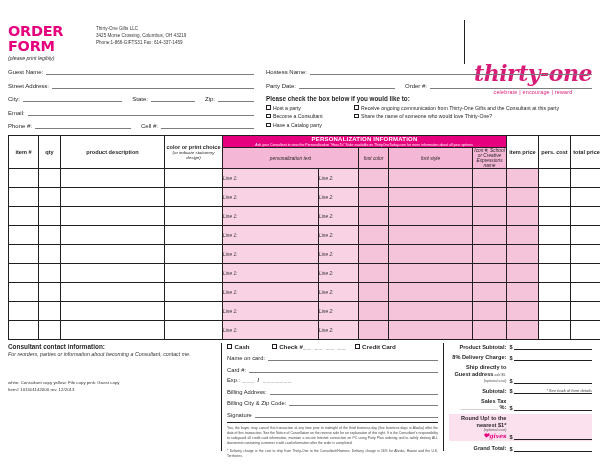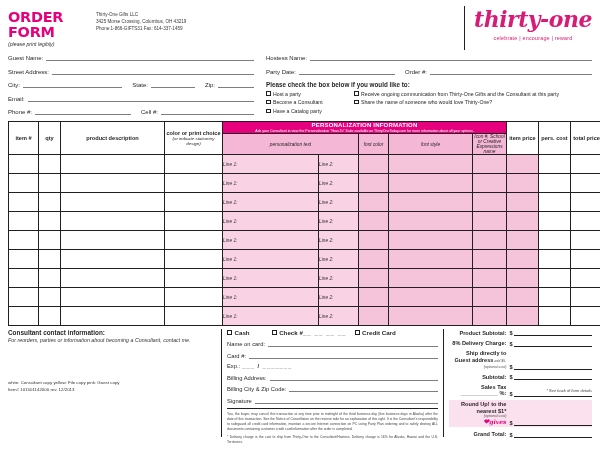--- a/index.html
+++ b/index.html
@@ -4,39 +4,39 @@
 <style>
   * { box-sizing: border-box; }
   html, body { margin:0; padding:0; }
   body {
     width:600px; height:464px;
     background:#ffffff;
     font-family:"Liberation Sans", sans-serif;
     color:#231f20;
     overflow:hidden;
   }
-  .page { position:relative; width:600px; height:399px; padding:6px 8px; }
+  .page { position:relative; width:600px; height:399px; padding:20px 8px; }
 
   
   .hdr { display:flex; align-items:flex-start; height:44px; }
   .hdr-left { width:88px; padding-top:4px; }
   .order-form-title {
     font-family:"DejaVu Sans", sans-serif;
     font-weight:bold; font-size:14.5px; letter-spacing:-0.3px;
     color:#e6007e; line-height:1;
   }
   .order-form-sub { font-size:5.2px; font-style:italic; color:#333; margin-top:2px; }
   .hdr-addr { flex:1; padding-top:5px; font-size:4.6px; line-height:1.55; color:#3a3a3a; }
   .hdr-logo {
     width:128px; border-left:1px solid #231f20; padding-left:9px;
     text-align:center; align-self:stretch; padding-top:2px;
   }
   .logo-script {
     font-family:"DejaVu Serif", serif; font-style:italic; font-weight:bold;
-    font-size:22px; color:#d81b76; line-height:1; letter-spacing:-0.5px;
+    font-size:22px; color:#d81b76; line-height:1; letter-spacing:-0.5px;margin-top:40px;
   }
   .logo-tag { font-size:5.4px; color:#d81b76; margin-top:5px; letter-spacing:.2px; }
 
   
   .info { display:flex; margin-top:4px; height:64px; }
   .info-left { width:252px; padding-right:6px; }
   .info-right { flex:1; padding-left:6px; }
   .fld { display:flex; align-items:flex-end; font-size:6px; margin-bottom:6.5px; }
   .fld .lbl { white-space:nowrap; color:#231f20; }
   .rule { flex:1; border-bottom:1px solid #7d7d7d; height:7px; margin-left:3px; }

